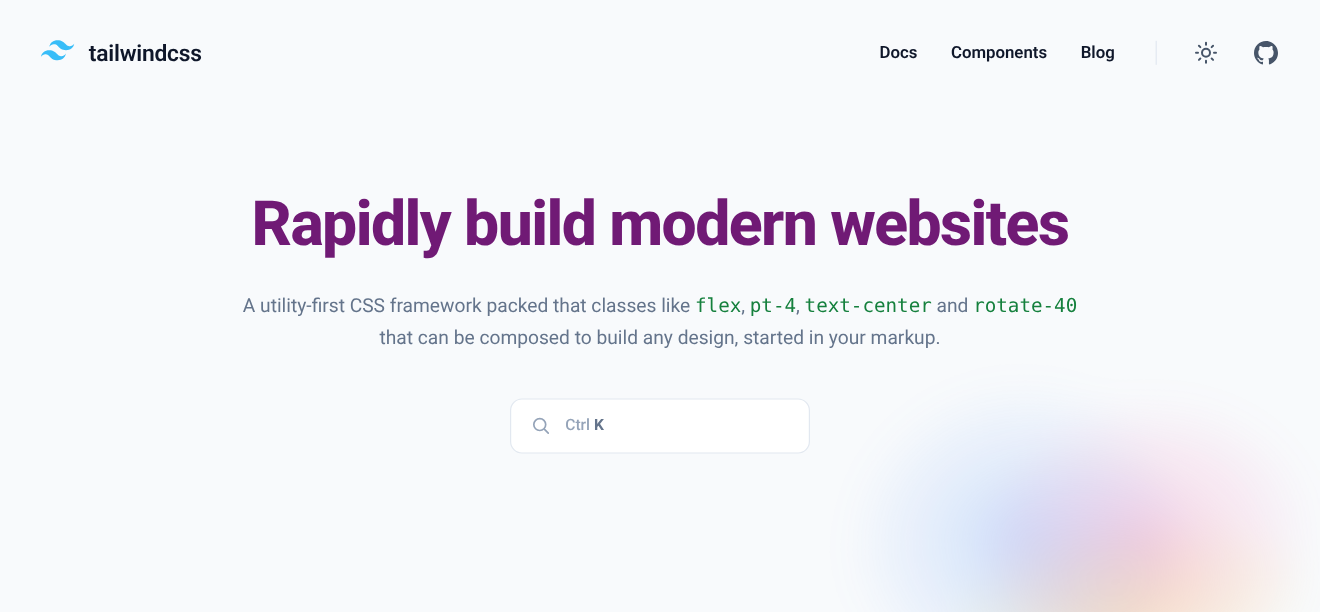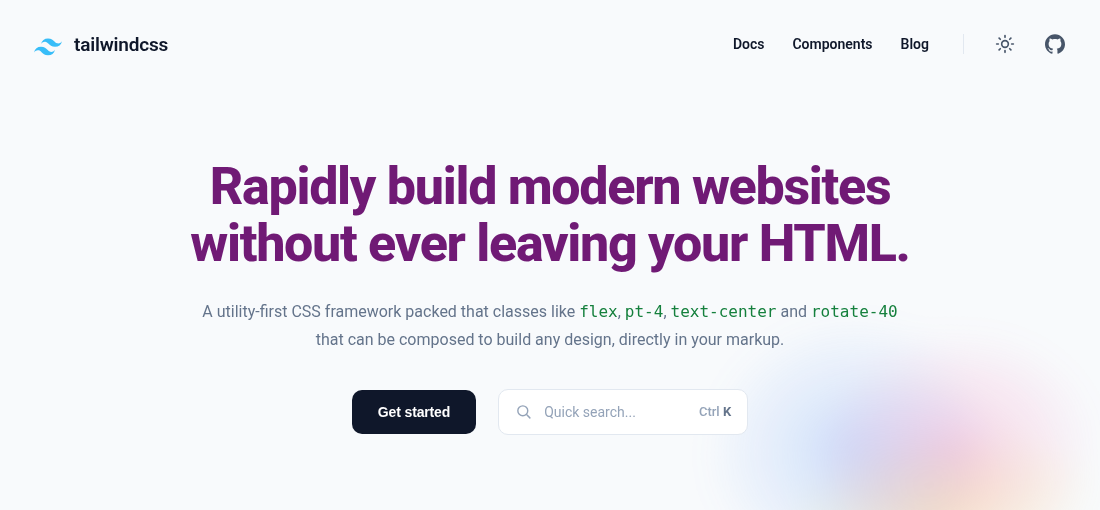--- a/index.html
+++ b/index.html
@@ -25,21 +25,21 @@
     transform: rotate(-10deg);
   }
   .nav {
     display: flex;
     align-items: center;
     padding: 24px 34px 0 34px;
     height: 64px;
   }
   .brand {
     display: flex;
-    align-items: flex-end;
+    align-items: flex-start;
     gap: 12px;
   }
   .brand svg { display: block; }
   .brand-text {
     font-size: 19px;
     font-weight: 600;
     color: #0f172a;
     letter-spacing: -0.01em;
   }
   .spacer { flex: 1; }
@@ -180,31 +180,28 @@
       <svg viewBox="0 0 24 24" fill="currentColor">
         <path d="M12 0.3C5.37 0.3 0 5.67 0 12.3c0 5.3 3.438 9.8 8.205 11.387 0.6 0.113 0.82-0.258 0.82-0.577 0-0.285-0.01-1.04-0.015-2.04-3.338 0.724-4.042-1.61-4.042-1.61-0.546-1.387-1.333-1.756-1.333-1.756-1.09-0.744 0.083-0.729 0.083-0.729 1.205 0.084 1.838 1.236 1.838 1.236 1.07 1.835 2.809 1.305 3.495 0.998 0.108-0.776 0.417-1.305 0.76-1.605-2.665-0.3-5.466-1.332-5.466-5.93 0-1.31 0.465-2.38 1.235-3.22-0.135-0.303-0.54-1.523 0.105-3.176 0 0 1.005-0.322 3.3 1.23 0.96-0.267 1.98-0.399 3-0.405 1.02 0.006 2.04 0.138 3 0.405 2.28-1.552 3.285-1.23 3.285-1.23 0.645 1.653 0.24 2.873 0.12 3.176 0.765 0.84 1.23 1.91 1.23 3.22 0 4.61-2.805 5.625-5.475 5.92 0.42 0.36 0.81 1.096 0.81 2.22 0 1.606-0.015 2.896-0.015 3.286 0 0.315 0.21 0.69 0.825 0.57C20.565 22.092 24 17.592 24 12.3 24 5.67 18.627 0.3 12 0.3z"></path>
       </svg>
     </span>
   </div>
 </nav>
 
 <section class="hero">
   <h1 class="headline">
     <span>Rapidly build modern websites</span><br>
-    <span>without ever leaving your HTML.</span>
   </h1>
   <p class="sub">
-    <span>A utility-first CSS framework packed that classes like </span><span class="code">flex</span><span>, </span><span class="code">pt-4</span><span>, </span><span class="code">text-center</span><span> and </span><span class="code">rotate-40</span><span> that can be composed to build any design, directly in your markup.</span>
+    <span>A utility-first CSS framework packed that classes like </span><span class="code">flex</span><span>, </span><span class="code">pt-4</span><span>, </span><span class="code">text-center</span><span> and </span><span class="code">rotate-40</span><span> that can be composed to build any design, started in your markup.</span>
   </p>
   <div class="cta-row">
-    <button class="btn-primary">Get started</button>
     <div class="search-box">
       <span class="search-icon">
         <svg viewBox="0 0 24 24" fill="none" stroke="currentColor" stroke-width="2" stroke-linecap="round">
           <circle cx="11" cy="11" r="7"></circle>
           <line x1="21" y1="21" x2="16.65" y2="16.65"></line>
         </svg>
       </span>
-      <span class="search-placeholder">Quick search...</span>
       <span class="kbd"><span>Ctrl </span><b>K</b></span>
     </div>
   </div>
 </section>
 
 </body></html>

